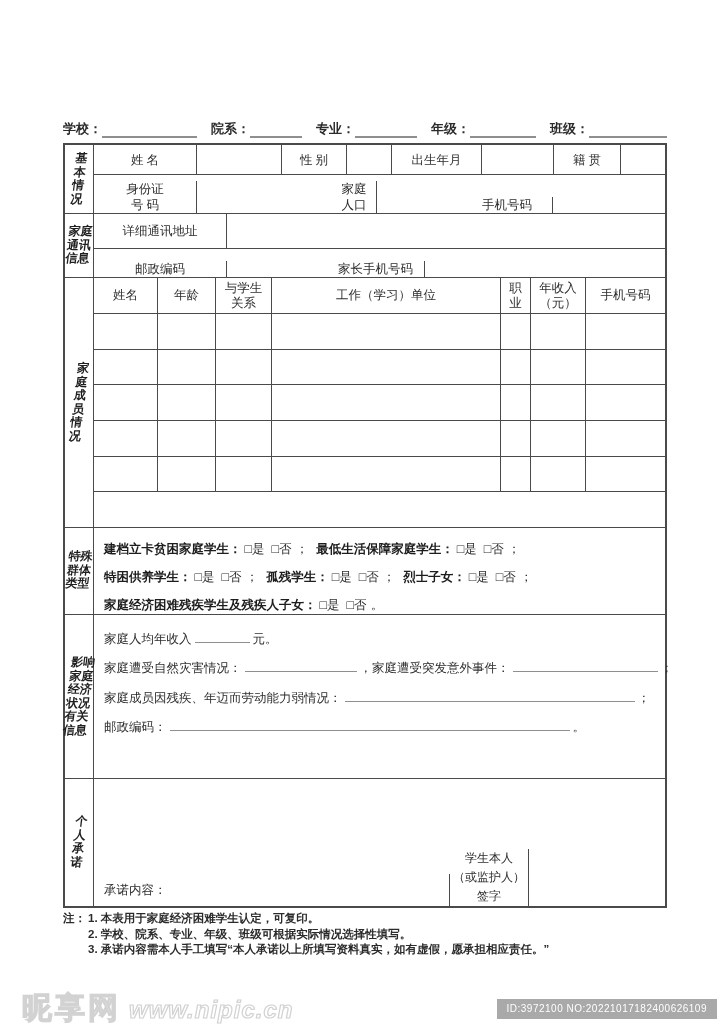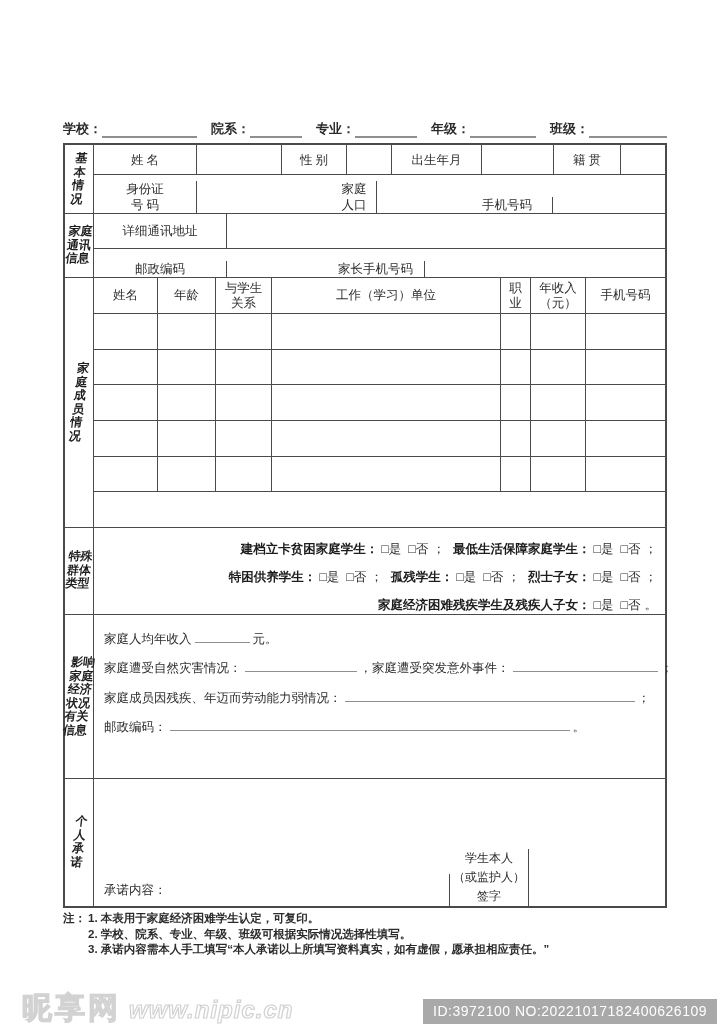--- a/index.html
+++ b/index.html
@@ -60,21 +60,21 @@
   
   .cr1{height:35px}.cr2{flex:1}
   .ct0{width:133px}.ct1{width:100px}.ct2{width:98px}.ctrest{flex:1}
   
   .m-head{height:36px}
   .m-row{flex:1}
   .mc0{width:64px}.mc1{width:58px}.mc2{width:56px}.mc3{width:229px}
   .mc4{width:30px}.mc5{width:55px}.mc6{flex:1}
   .m-head .cell{line-height:15px}
   
-  .sp-content { flex:1; padding:7px 0 0 10px; text-align:right; }
+  .sp-content { flex:1; padding:7px 0 0 10px; text-align:left; }
   .sp-line { line-height:28px; white-space:nowrap; }
   .sp-label { font-family:"Liberation Sans", sans-serif; font-weight:bold; color:#1d1d1d; }
   .chk { margin:0 4px 0 3px; }
   .sp-tail { margin-right:8px; }
   
   .ec-content { flex:1; padding:10px 10px 0 10px; text-align:left; }
   .ec-line { line-height:29.5px; white-space:nowrap; }
   .ec-blank { display:inline-block; height:13px; border-bottom:1.5px solid #8f8f8f;
               margin:0 3px; vertical-align:baseline; }
   .eb55{width:55px}.eb112{width:112px}.eb145{width:145px}.eb290{width:290px}
@@ -95,21 +95,21 @@
   .wm-logo {
     position:absolute; left:22px; top:988px; display:flex; align-items:baseline;
     font-family:"Liberation Sans", sans-serif; font-weight:bold;
     color:#ffffff; -webkit-text-stroke:1.2px #d2d2d2;
     text-shadow:0 0 1px #dcdcdc;
   }
   .wm-name { font-size:30px; letter-spacing:3px; }
   .wm-url { font-size:24px; font-style:italic; margin-left:8px; letter-spacing:1px; }
   .wm-badge {
     position:absolute; right:5px; top:999px; background:#a9a9a9; color:#ffffff;
-    font-family:"Liberation Sans", sans-serif; font-size:14px;
+    font-family:"Liberation Sans", sans-serif; font-size:10px;
     padding:4px 10px 5px 10px; letter-spacing:0.5px;
   }
 </style>
 </head>
 <body>
 
 <div id="page">
 
 
   <div class="school-line">

